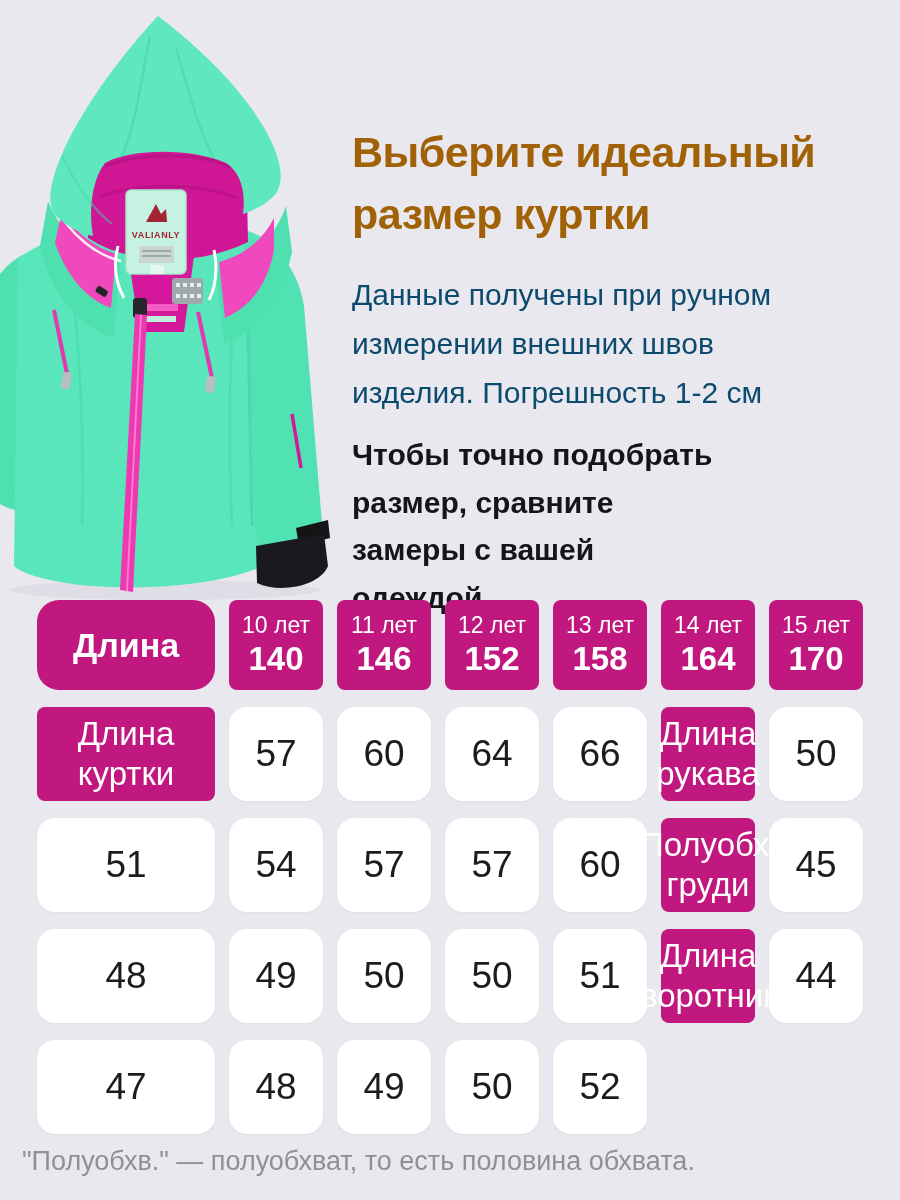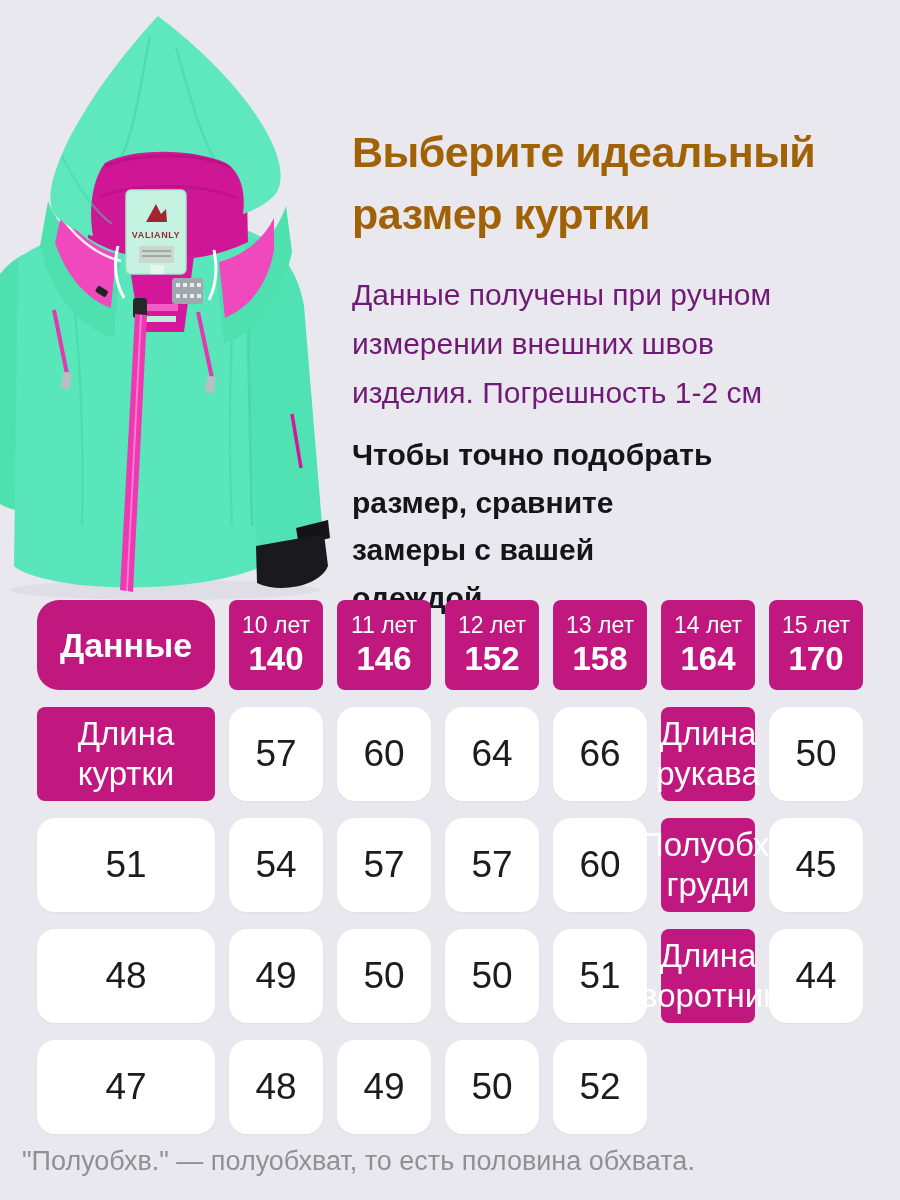--- a/index.html
+++ b/index.html
@@ -9,21 +9,21 @@
     font-family:"Liberation Sans", sans-serif;
     color:#17171c;
   }
   .jacket-wrap{position:absolute;left:0;top:6px;width:340px;height:598px;}
   .content{position:absolute;left:352px;top:122px;width:548px;}
   .page-title{
     font-size:43px;font-weight:bold;line-height:1.44;margin:0 0 24px;
     letter-spacing:-0.5px;color:#a16207;width:548px;
   }
   .subtitle{
-    font-size:30px;line-height:1.64;margin:0 0 14px;color:#701a75;width:452px;
+    font-size:30px;line-height:1.64;margin:0 0 14px;color:#0c4a6e;width:452px;
   }
   .note{
     font-size:30px;font-weight:bold;line-height:1.58;margin:0;color:#141419;width:374px;
   }
   .size-table{
     position:absolute;left:37px;top:600px;
     display:grid;
     grid-template-columns:178px repeat(6,94px);
     grid-template-rows:90px repeat(4,94px);
     column-gap:14px;row-gap:17px;
@@ -126,21 +126,21 @@
 </div>
 
 <div class="content">
   <h1 class="page-title">Выберите идеальный размер куртки</h1>
   <p class="subtitle">Данные получены при ручном измерении внешних швов изделия. Погрешность 1-2 см</p>
   <p class="note">Чтобы точно подобрать размер, сравните замеры с вашей одеждой.</p>
 </div>
 
 <div class="size-table">
 
-  <div class="hcell corner">Данные</div>
+  <div class="hcell corner">Длина</div>
   <div class="hcell">
     <span class="age">10 лет</span>
     <span class="sz">140</span>
   </div>
   <div class="hcell">
     <span class="age">11 лет</span>
     <span class="sz">146</span>
   </div>
   <div class="hcell">
     <span class="age">12 лет</span>

